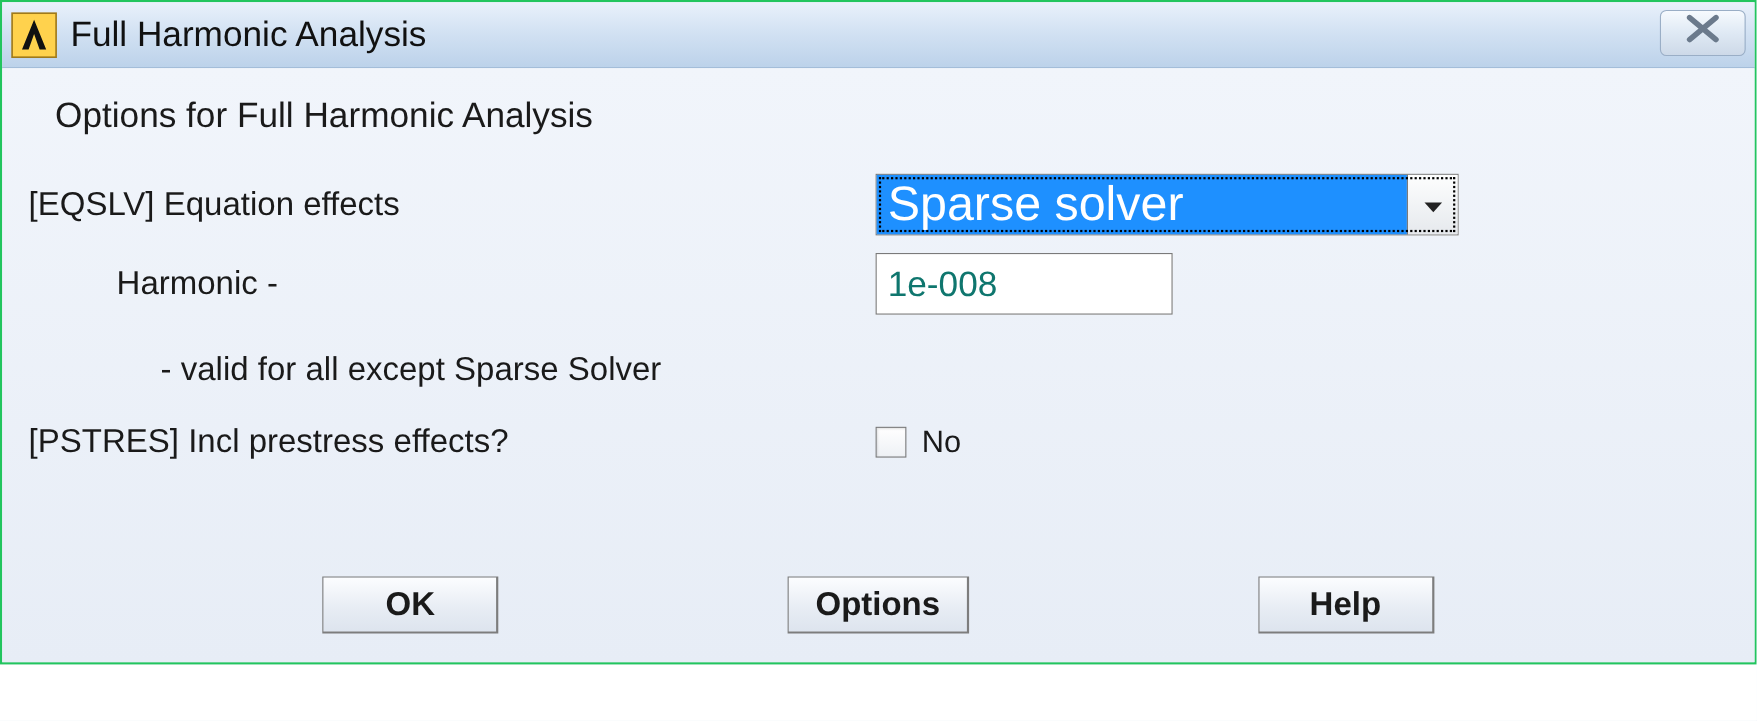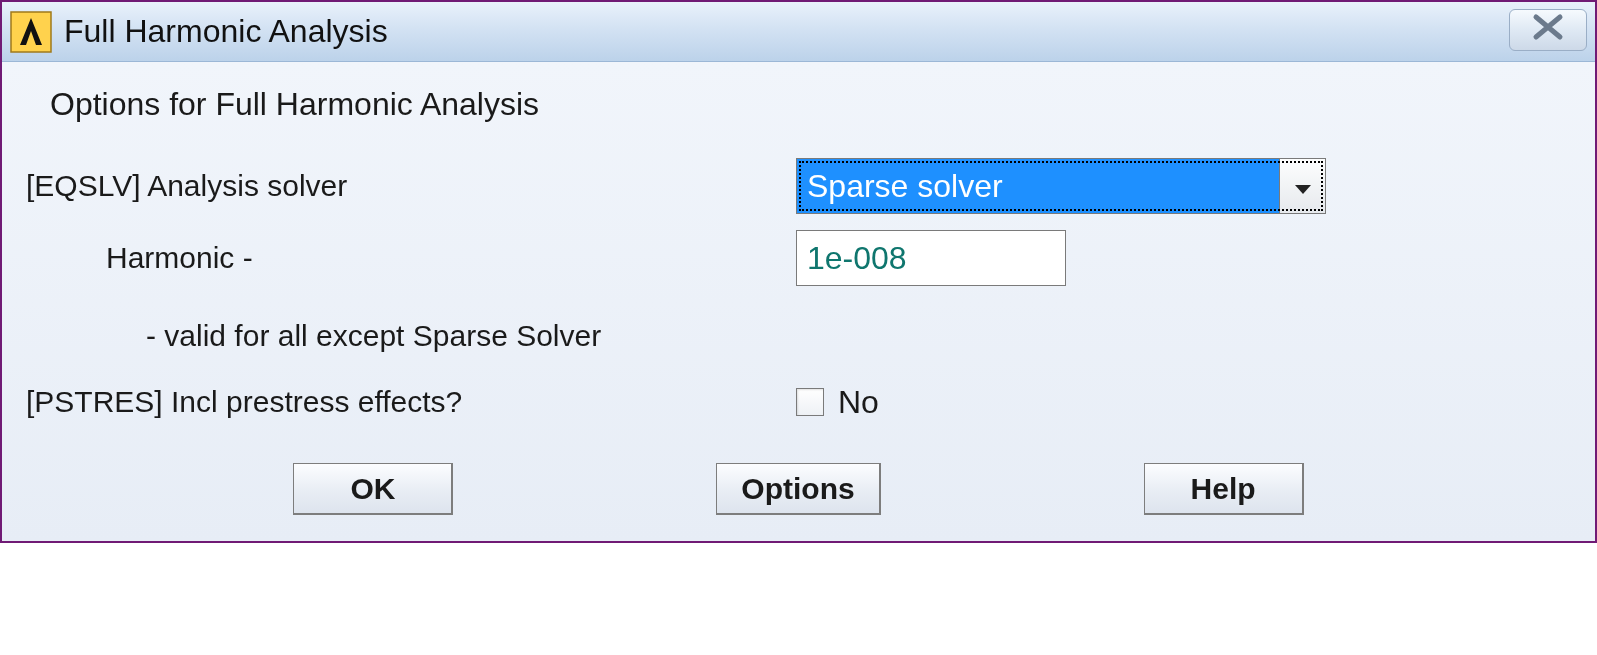--- a/index.html
+++ b/index.html
@@ -5,22 +5,22 @@
   * { box-sizing: border-box; }
   html, body {
     margin: 0; padding: 0;
     width: 1597px; height: 655px;
     font-family: "Segoe UI", Tahoma, Arial, sans-serif;
     font-size: 30px;
     color: #1a1a1a;
     background: #fff;
   }
   .window {
-    width: 1597px; height: 543px;
-    border: 2px solid #701a75;
+    width: 1597px; height: 604px;
+    border: 2px solid #22c55e;
     background: #eaf0f7;
     display: flex; flex-direction: column;
   }
   
   .titlebar {
     height: 60px;
     background: linear-gradient(to bottom, #e9f1fb 0%, #d3e2f3 45%, #bcd2ea 100%);
     border-bottom: 1px solid #9cb7d6;
     display: flex; align-items: center;
     padding: 0 8px;
@@ -67,21 +67,21 @@
     display: flex; align-items: stretch;
     outline: 2px dotted #000;
     outline-offset: -5px;
   }
   .dropdown .dd-text {
     flex: 1;
     background: #1e90ff;
     color: #fff;
     display: flex; align-items: center;
     padding: 0 10px;
-    font-size: 32px;
+    font-size: 44px;
   }
   .dropdown .dd-btn {
     width: 46px;
     border-left: 1px solid #7a7a7a;
     background: linear-gradient(to bottom, #fdfefe 0%, #e6e9ed 100%);
     display: flex; align-items: center; justify-content: center;
   }
   .dropdown .dd-btn svg { width: 18px; height: 12px; }
   
   .textfield {
@@ -94,21 +94,21 @@
     color: #0f766e;
   }
   
   .checkbox-wrap { display: flex; align-items: center; gap: 14px; }
   .checkbox {
     width: 28px; height: 28px;
     border: 1px solid #7a7a7a;
     background: linear-gradient(to bottom, #ffffff, #eef1f5);
     box-shadow: inset 1px 1px 2px rgba(0,0,0,.12);
   }
-  .cb-label { font-size: 32px; text-align: right; }
+  .cb-label { font-size: 28px; text-align: right; }
   
   .btnrow {
     position: absolute; left: 0; right: 0; bottom: 26px;
     display: flex; justify-content: space-around;
     padding: 0 160px;
     font-weight: bold;
   }
   .btn {
     min-width: 160px; height: 52px;
     border: 1px solid #7d7d7d;
@@ -140,21 +140,21 @@
         </svg>
       </span>
     </div>
   </div>
 
   <div class="client">
 
     <div class="subtitle">Options for Full Harmonic Analysis</div>
 
     <div class="row">
-      <div class="label-col">[EQSLV]  Analysis solver</div>
+      <div class="label-col">[EQSLV]  Equation effects</div>
       <div class="input-col">
         <div class="dropdown">
           <div class="dd-text">Sparse solver</div>
           <div class="dd-btn">
             <span>
               <svg viewBox="0 0 18 12">
                   <path d="M1 1 L9 10 L17 1 Z" fill="#222"></path>
                 </svg>
             </span>
           </div>

